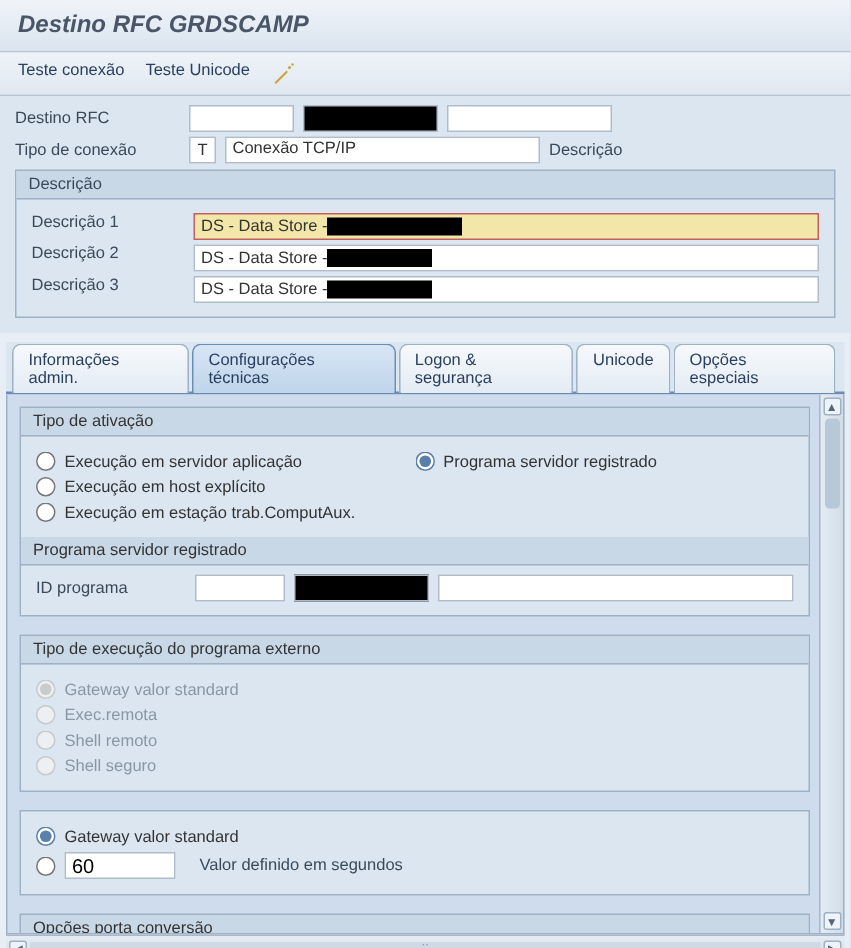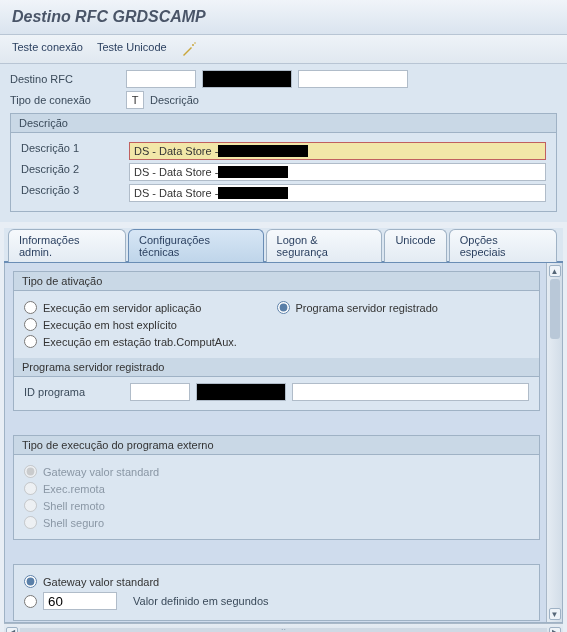--- a/index.html
+++ b/index.html
@@ -102,21 +102,21 @@
   .scrollbar-v {
     width:16px; background:linear-gradient(90deg,#e5ecf3,#d2dde8);
     border-left:1px solid #a9b8c8;
     display:flex; flex-direction:column; justify-content:space-between;
     align-items:center; padding:2px 0;
   }
   .sbtn { width:12px;height:12px;background:#eef3f8;border:1px solid #9fb2c5;
           border-radius:2px;display:flex;align-items:center;justify-content:center;}
   .thumb-v { background:#b9c8d8; width:10px; flex:0 0 60px; border-radius:3px; margin-top:2px; }
   .inner-group {
-    border:1px solid #9fb2c5; background:#dbe6f1; margin-bottom:24px;
+    border:1px solid #9fb2c5; background:#dbe6f1; margin-bottom:12px;
   }
   .inner-group .legend {
     background:#c9d8e6; padding:3px 8px; border-bottom:1px solid #9fb2c5;
   }
   .inner-group .body { padding:6px 10px; }
   .radio-row { display:flex; align-items:center; margin:4px 0; gap:6px; }
   input[type=radio]{ accent-color:#5a7fa8; }
   .disabled-text { color:#8a97a5; }
   .radio-cols { display:flex; }
   .radio-cols .col { flex:1; }
@@ -154,20 +154,21 @@
 <div class="form-area">
   <div class="row">
     <span class="label field-label">Destino RFC</span>
     <div class="input-flat" style="width:70px;"></div>
     <div class="input-flat redact" style="width:90px;"></div>
     <div class="input-flat" style="width:110px;"></div>
   </div>
   <div class="row">
     <span class="label field-label">Tipo de conexão</span>
     <div class="box-char">T</div>
+    <div class="input-flat" style="width:210px;">Conexão TCP/IP</div>
     <span class="label">Descrição</span>
   </div>
 
   <div class="groupbox">
     <div class="legend">Descrição</div>
     <div class="body">
       <div class="desc-row">
         <span class="lbl label">Descrição 1</span>
         <div class="desc-input sel">
           <span>DS - Data Store - </span>

